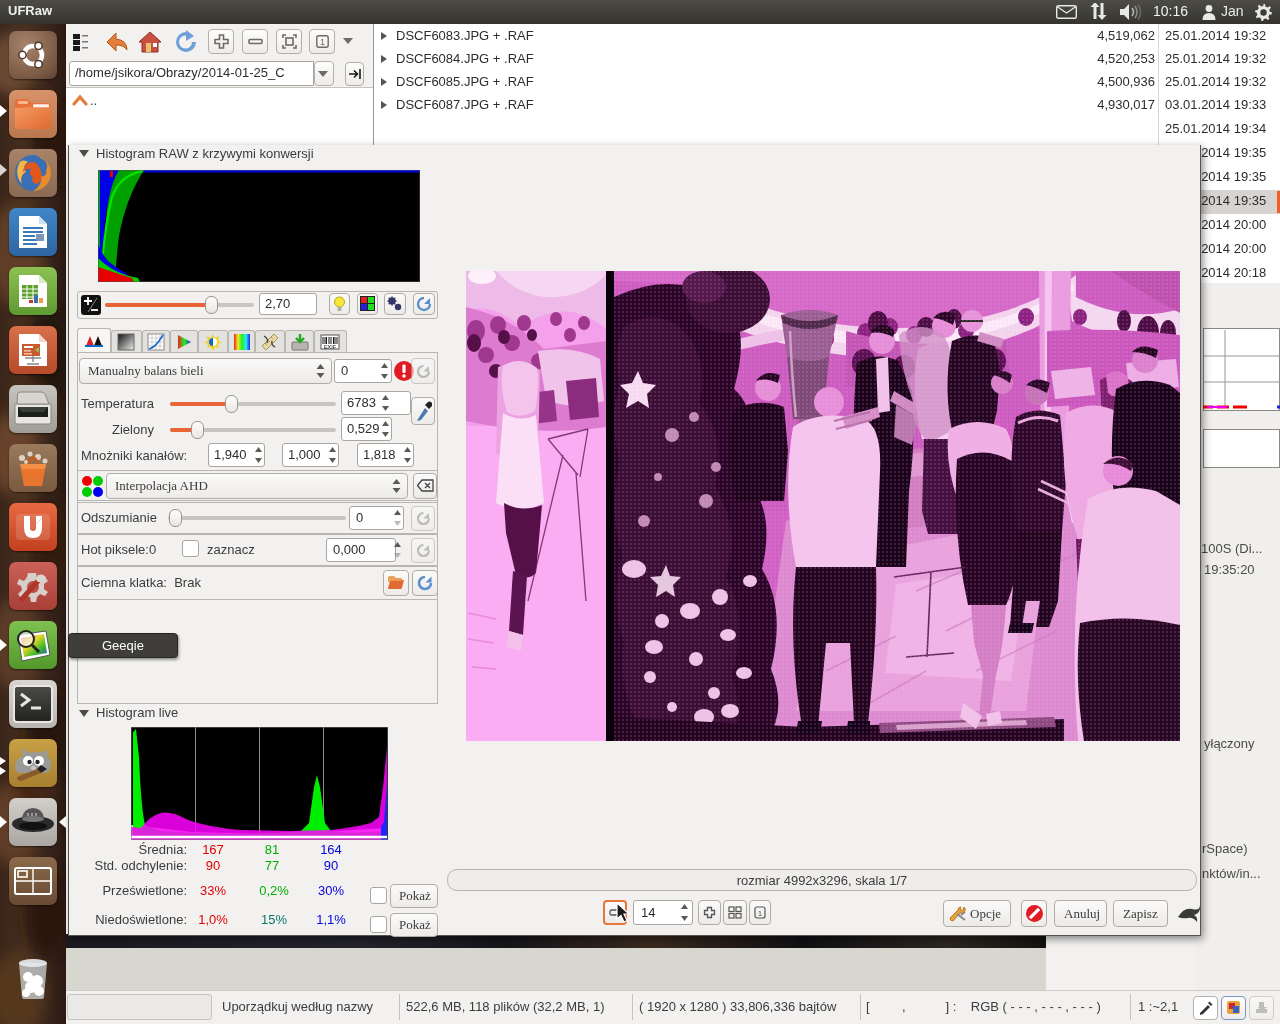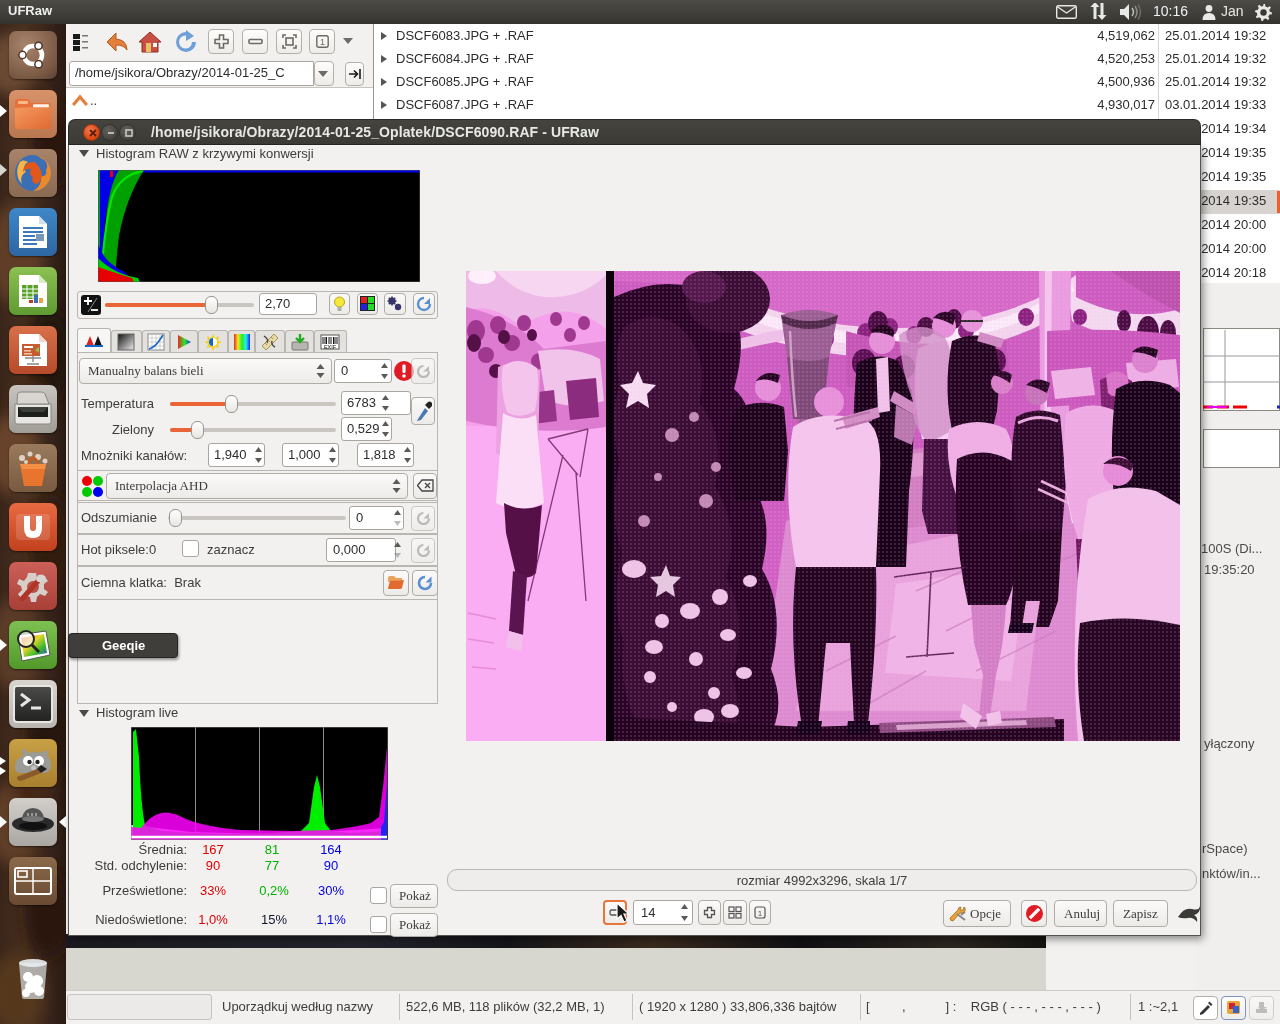--- a/index.html
+++ b/index.html
@@ -447,35 +447,20 @@
 
     <div class="larr" style="top:81px;border-width:6px 0 6px 7px;border-color:transparent transparent transparent #fff"></div>
     <div class="larr" style="top:140px;border-width:6px 0 6px 7px;border-color:transparent transparent transparent #d8d5d0"></div>
     <div class="larr" style="top:615px;border-width:6px 0 6px 7px;border-color:transparent transparent transparent #fff"></div>
     <div class="larr" style="top:733px;border-width:4px 0 4px 6px;border-color:transparent transparent transparent #fff"></div>
     <div class="larr" style="top:743px;border-width:4px 0 4px 6px;border-color:transparent transparent transparent #fff"></div>
     <div class="larr" style="top:792px;border-width:6px 0 6px 7px;border-color:transparent transparent transparent #fff"></div>
     <div class="larr" style="top:792px;left:59px;border-width:6px 7px 6px 0;border-color:transparent #fff transparent transparent"></div>
   </div>
   <div id="ufraw">
-    <div id="utitle">
-      <div class="wbtn" style="left:14px;background:radial-gradient(circle at 40% 35%,#f07b52,#dd4814 65%,#c03c0e);border:1px solid #a8330c"></div>
-      <svg class="abs" style="left:19px;top:8px" width="10" height="10" viewBox="0 0 10 10">
-          <path d="M2 2 L8 8 M8 2 L2 8" stroke="#5e1e06" stroke-width="1.8"></path>
-        </svg>
-      <div class="wbtn" style="left:32px;background:radial-gradient(circle at 40% 35%,#62605a,#47453f 70%);border:1px solid #33312c"></div>
-      <svg class="abs" style="left:37px;top:8px" width="10" height="10" viewBox="0 0 10 10">
-          <path d="M2 5 H8" stroke="#c8c6c2" stroke-width="1.8"></path>
-        </svg>
-      <div class="wbtn" style="left:50px;background:radial-gradient(circle at 40% 35%,#62605a,#47453f 70%);border:1px solid #33312c"></div>
-      <svg class="abs" style="left:55px;top:8px" width="10" height="10" viewBox="0 0 10 10">
-          <rect x="2" y="2" width="6" height="6" fill="none" stroke="#c8c6c2" stroke-width="1.6"></rect>
-        </svg>
-      <span class="t">/home/jsikora/Obrazy/2014-01-25_Oplatek/DSCF6090.RAF - UFRaw</span>
-    </div>
 
     <div class="abs" style="left:10px;top:5px;width:0;height:0;border-left:5px solid transparent;border-right:5px solid transparent;border-top:7px solid #4a4a46"></div>
     <div class="lbl" style="left:27px;top:1px">Histogram RAW z krzywymi konwersji</div>
     <svg class="abs" style="left:29px;top:25px" width="322" height="112" viewBox="0 0 322 112">
         <rect width="322" height="112" fill="#000"></rect>
       <path d="M0 0 H322 V2.5 H0 Z" fill="#0000e8"></path>
       <path d="M0 112 L0 0 L21 0 Q10 22 7 52 Q5 82 5 112 Z" fill="#0000e8"></path>
       <path d="M5 112 Q6 70 9 40 Q13 12 21 0 L46 0 Q28 28 21 66 Q18 90 17 112 Z" fill="#00a000"></path>
       <path d="M3 112 Q6 58 14 27 Q22 5 45 1" fill="none" stroke="#00e800" stroke-width="2.2"></path>
       <path d="M1 0 V112" stroke="#00c000" stroke-width="1.6"></path>
@@ -762,21 +747,21 @@
     <div class="lbl" style="left:126px;top:697px;width:36px;text-align:center;color:#e00000">167</div>
     <div class="lbl" style="left:185px;top:697px;width:36px;text-align:center;color:#00b000">81</div>
     <div class="lbl" style="left:244px;top:697px;width:36px;text-align:center;color:#0000e0">164</div>
     <div class="lbl" style="left:126px;top:713px;width:36px;text-align:center;color:#e00000">90</div>
     <div class="lbl" style="left:185px;top:713px;width:36px;text-align:center;color:#00b000">77</div>
     <div class="lbl" style="left:244px;top:713px;width:36px;text-align:center;color:#0000e0">90</div>
     <div class="lbl" style="left:126px;top:738px;width:36px;text-align:center;color:#e00000">33%</div>
     <div class="lbl" style="left:185px;top:738px;width:40px;text-align:center;color:#00b000">0,2%</div>
     <div class="lbl" style="left:244px;top:738px;width:36px;text-align:center;color:#0000e0">30%</div>
     <div class="lbl" style="left:126px;top:767px;width:36px;text-align:center;color:#e00000">1,0%</div>
-    <div class="lbl" style="left:185px;top:767px;width:40px;text-align:center;color:#0f172a">15%</div>
+    <div class="lbl" style="left:185px;top:767px;width:40px;text-align:center;color:#0f766e">15%</div>
     <div class="lbl" style="left:244px;top:767px;width:36px;text-align:center;color:#0000e0">1,1%</div>
     <div class="input" style="left:301px;top:742px;width:17px;height:17px;border-radius:3px"></div>
     <div class="btn" style="left:321px;top:739px;width:48px;height:24px">
         <span style="position:absolute;left:8px;top:3px">Pokaż</span>
       </div>
     <div class="input" style="left:301px;top:771px;width:17px;height:17px;border-radius:3px"></div>
     <div class="btn" style="left:321px;top:768px;width:48px;height:24px">
         <span style="position:absolute;left:8px;top:3px">Pokaż</span>
       </div>
 
@@ -1044,18 +1029,18 @@
         <span style="position:absolute;left:9px;top:5px">Anuluj</span>
       </div>
     <div class="btn" style="left:1044px;top:755px;width:55px;height:27px">
         <span style="position:absolute;left:9px;top:5px">Zapisz</span>
       </div>
     <svg class="abs" style="left:1107px;top:758px" width="26" height="22" viewBox="0 0 26 22">
         <path d="M2 14 Q8 4 16 6 Q24 8 24 2 Q25 10 18 12 Q22 14 21 19 Q17 14 12 15 Q6 16 2 14" fill="#3a3a36"></path>
       </svg>
   </div>
   <div id="tooltip" class="abs" style="left:68px;top:633px;width:110px;height:25px;background:#3f3e3a;border:1px solid #262522;border-radius:4px;box-shadow:1px 2px 3px rgba(0,0,0,.4)">
-      <span style="position:absolute;left:33px;top:4px;color:#fff;font-size:13px;font-weight:bold">Geeqie</span>
+      <span style="position:absolute;left:33px;top:4px;color:#fff;font-size:13px;font-weight:normal">Geeqie</span>
     </div>
   <svg class="abs" style="left:615px;top:902px" width="16" height="22" viewBox="0 0 16 22">
       <path d="M2 1 L2 17 L6 13.5 L9 20 L12 18.5 L9 12 L14 12 Z" fill="#1a1a1a" stroke="#fff" stroke-width="1.2"></path>
     </svg>
 </div>
 
 </body></html>

